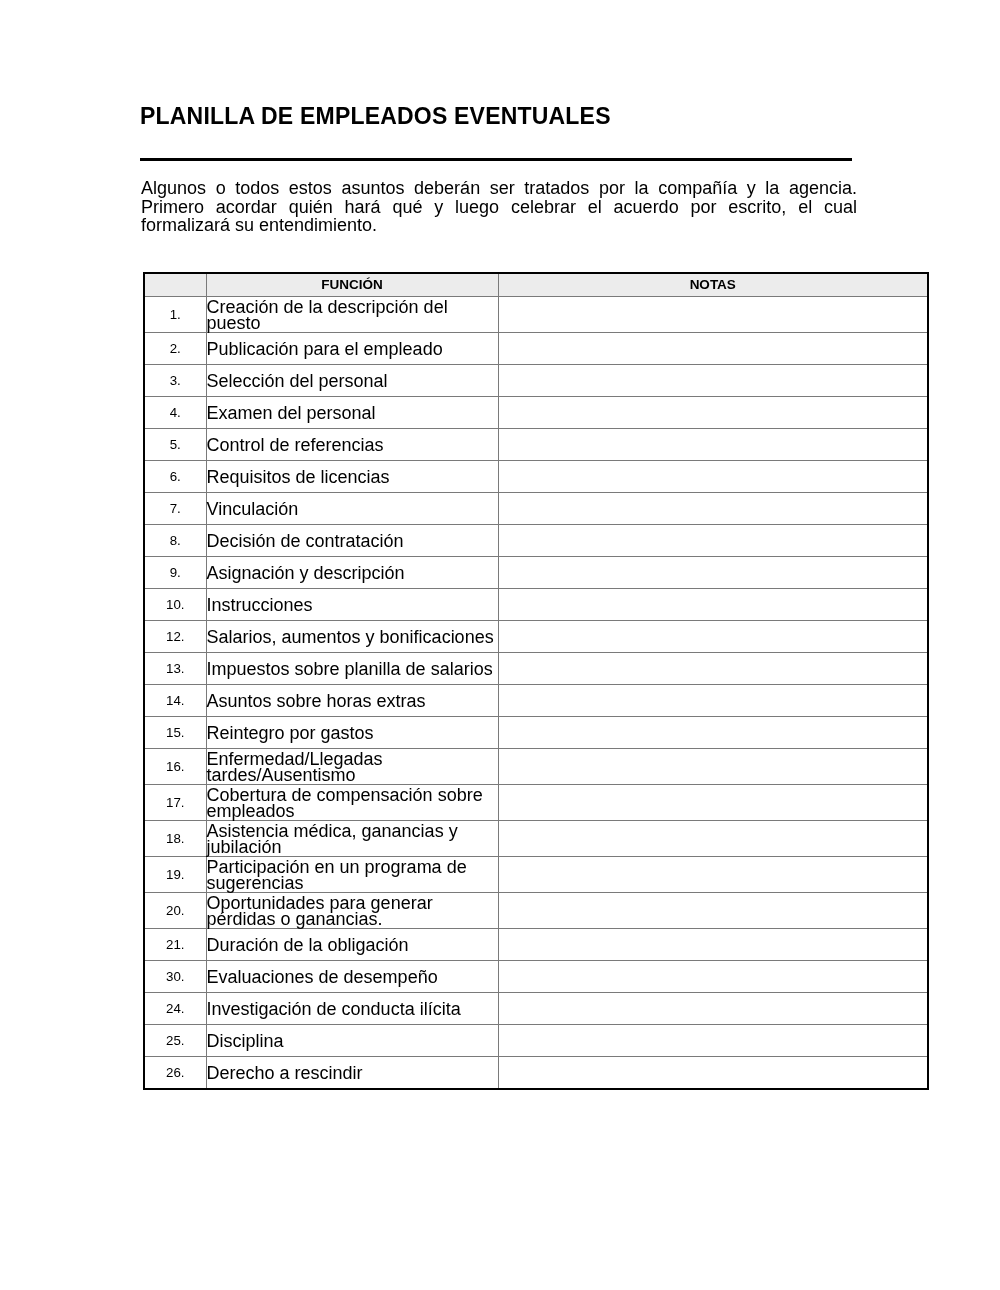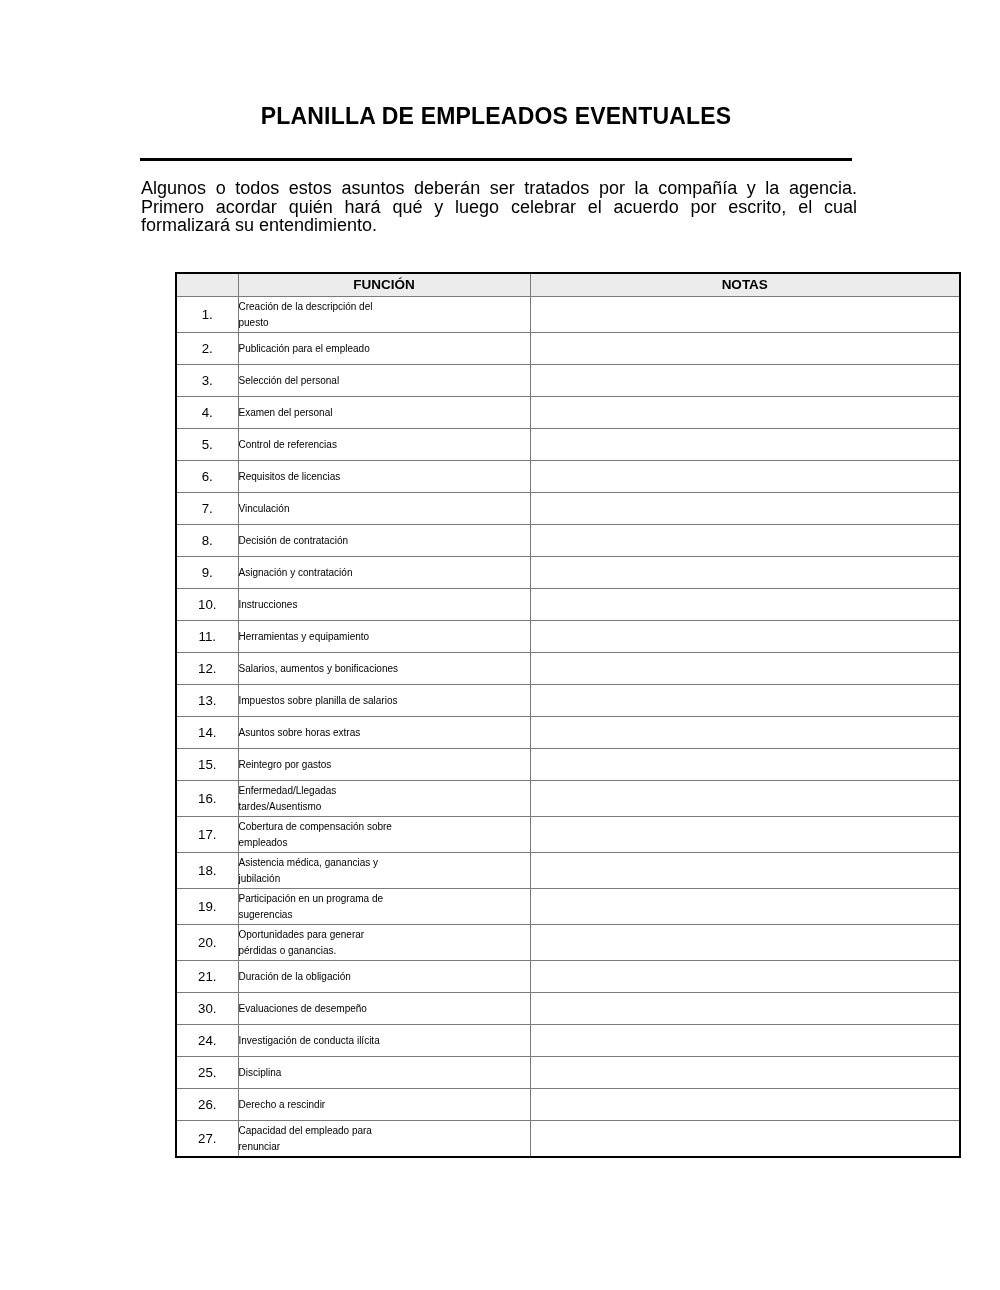--- a/index.html
+++ b/index.html
@@ -23,21 +23,20 @@
     width: 1000px;
     height: 1290px;
     background: #ffffff;
   }
 
   .doc-title {
     position: absolute;
     left: 140px;
     top: 104px;
     width: 712px;
-    text-align: center;
     font-size: 23px;
     font-weight: bold;
     letter-spacing: 0.2px;
     line-height: 1.1;
     white-space: nowrap;
   }
 
   .title-rule {
     position: absolute;
     left: 140px;
@@ -63,21 +62,20 @@
     left: 143px;
     top: 272px;
     width: 786px;
   }
 
   table.fn-table {
     border-collapse: collapse;
     width: 786px;
     table-layout: fixed;
     border: 2.5px solid #000000;
-    margin-left: 32px;
   }
 
   table.fn-table col.c-num   { width: 62px; }
   table.fn-table col.c-func  { width: 292px; }
   table.fn-table col.c-notes { width: 430px; }
 
   table.fn-table th,
   table.fn-table td {
     border: 1px solid #7a7a7a;
     padding: 0;
@@ -95,21 +93,21 @@
 
   td.num {
     text-align: center;
     font-size: 13.3px;
     height: 31px;
     line-height: 16px;
   }
 
   td.func {
     text-align: left;
-    font-size: 10px;
+    font-size: 18px;
     line-height: 16px;
     padding: 2px 4px 2px 8px;
   }
 
   td.func .ln { display: block; }
 
   td.notes {
     background: #ffffff;
   }
 
@@ -197,35 +195,28 @@
           <tr>
             <td class="num">8.</td>
             <td class="func">
               <span class="ln">Decisión de contratación</span>
             </td>
             <td class="notes"></td>
           </tr>
           <tr>
             <td class="num">9.</td>
             <td class="func">
-              <span class="ln">Asignación y contratación</span>
+              <span class="ln">Asignación y descripción</span>
             </td>
             <td class="notes"></td>
           </tr>
           <tr>
             <td class="num">10.</td>
             <td class="func">
               <span class="ln">Instrucciones</span>
-            </td>
-            <td class="notes"></td>
-          </tr>
-          <tr>
-            <td class="num">11.</td>
-            <td class="func">
-              <span class="ln">Herramientas y equipamiento</span>
             </td>
             <td class="notes"></td>
           </tr>
           <tr>
             <td class="num">12.</td>
             <td class="func">
               <span class="ln">Salarios, aumentos y bonificaciones</span>
             </td>
             <td class="notes"></td>
           </tr>
@@ -315,28 +306,20 @@
             <td class="num">25.</td>
             <td class="func">
               <span class="ln">Disciplina</span>
             </td>
             <td class="notes"></td>
           </tr>
           <tr>
             <td class="num">26.</td>
             <td class="func">
               <span class="ln">Derecho a rescindir</span>
-            </td>
-            <td class="notes"></td>
-          </tr>
-          <tr class="two-line">
-            <td class="num">27.</td>
-            <td class="func">
-              <span class="ln">Capacidad del empleado para</span>
-              <span class="ln">renunciar</span>
             </td>
             <td class="notes"></td>
           </tr>
         </tbody>
     </table>
   </div>
 
 </div>
 
 </body></html>

